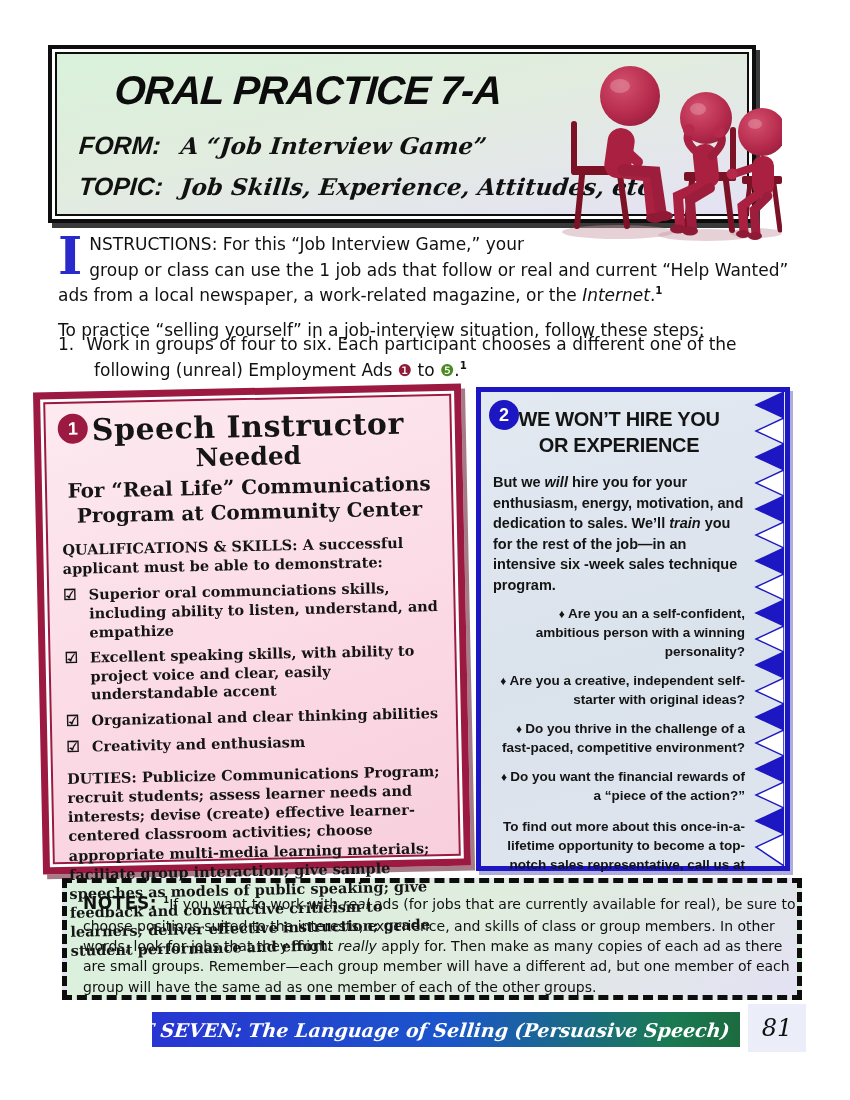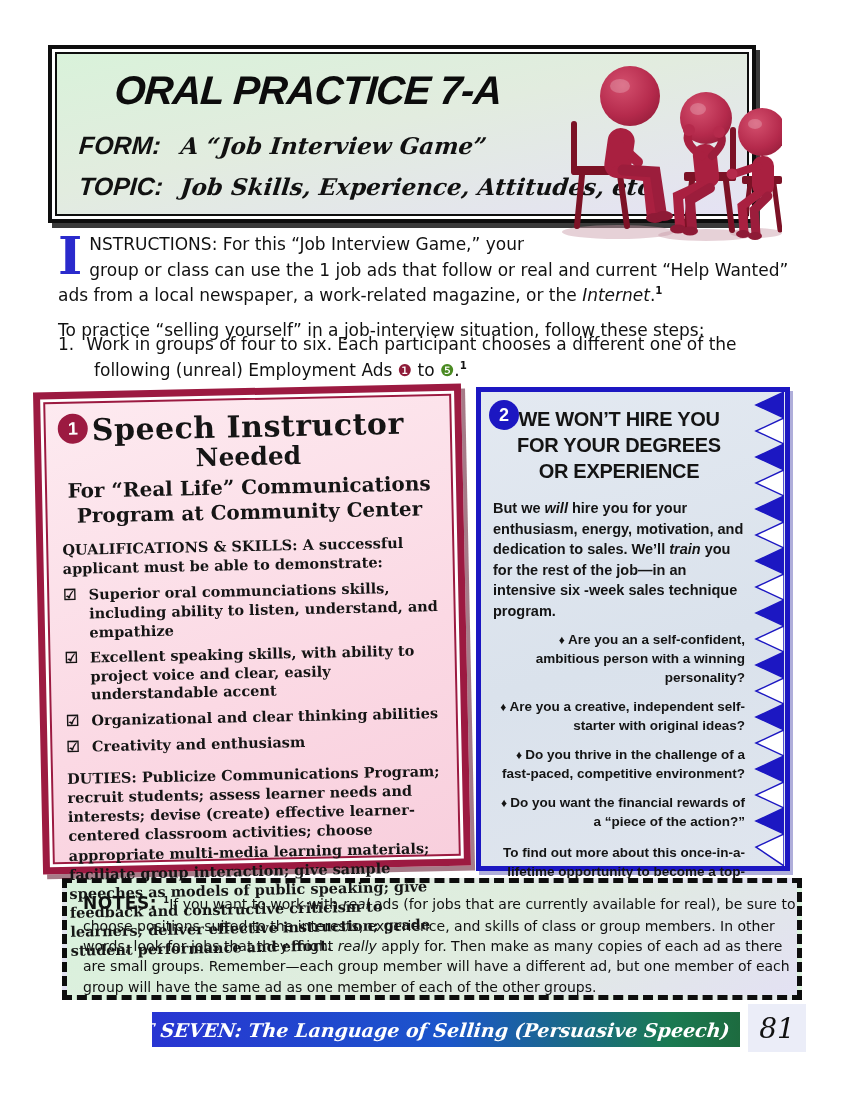--- a/index.html
+++ b/index.html
@@ -125,21 +125,21 @@
     display:flex; align-items:center; justify-content:flex-end; padding-right:10px;
   }
   .footer-text {
     color:#ffffff; font-family:"DejaVu Serif", serif; font-weight:bold; font-style:italic;
     font-size:19px; transform:skewX(-6deg); white-space:nowrap;
   }
   .page-num-box {
     position:absolute; left:748px; top:1004px; width:58px; height:48px;
     background:#ebedf8; display:flex; align-items:center; justify-content:center;
   }
-  .page-num { font-family:"DejaVu Serif", serif; font-style:italic; font-size:28px; color:#111; }
+  .page-num { font-family:"DejaVu Serif", serif; font-style:italic; font-size:24px; color:#111; }
 </style>
 </head>
 <body>
 
 <div class="header-outer">
   <div class="header-inner">
     <div class="header-title">ORAL PRACTICE 7-A</div>
     <div class="header-row">
       <span class="hdr-label">FORM:</span>
       <span class="hdr-value">A “Job Interview Game”</span>
@@ -276,21 +276,20 @@
       <polygon points="30,312 2,325 30,338" fill="#1c17c2"></polygon>
         <polygon points="30,338 2,351 30,364" fill="#ffffff"></polygon>
       <polygon points="30,364 2,377 30,390" fill="#1c17c2"></polygon>
         <polygon points="30,390 2,403 30,416" fill="#ffffff"></polygon>
       <polygon points="30,416 2,429 30,442" fill="#1c17c2"></polygon>
         <polygon points="30,442 2,455 30,474" fill="#ffffff"></polygon>
     </g>
   </svg>
   <div class="ad2-headline">
     <div>WE WON’T HIRE YOU</div>
-    <div>FOR YOUR DEGREES</div>
     <div>OR EXPERIENCE</div>
   </div>
   <div class="ad2-intro"><span>But we </span><span class="ital">will</span><span> hire you for your enthusiasm, energy, motivation, and dedication to sales. We’ll </span><span class="ital">train</span><span> you for the rest of the job—in an intensive six -week sales technique program.</span></div>
   <div class="ad2-bullets">
     <div class="ad2-bullet"><span class="diamond">♦</span><span>Are you an a self-confident, ambitious person with a winning personality?</span></div>
     <div class="ad2-bullet"><span class="diamond">♦</span><span>Are you a creative, independent self-starter with original ideas?</span></div>
     <div class="ad2-bullet"><span class="diamond">♦</span><span>Do you thrive in the challenge of a fast-paced, competitive environment?</span></div>
     <div class="ad2-bullet"><span class="diamond">♦</span><span>Do you want the financial rewards of a “piece of the action?”</span></div>
   </div>
   <div class="ad2-outro">To find out more about this once-in-a-lifetime opportunity to become a top-notch sales representative, call us at</div>

